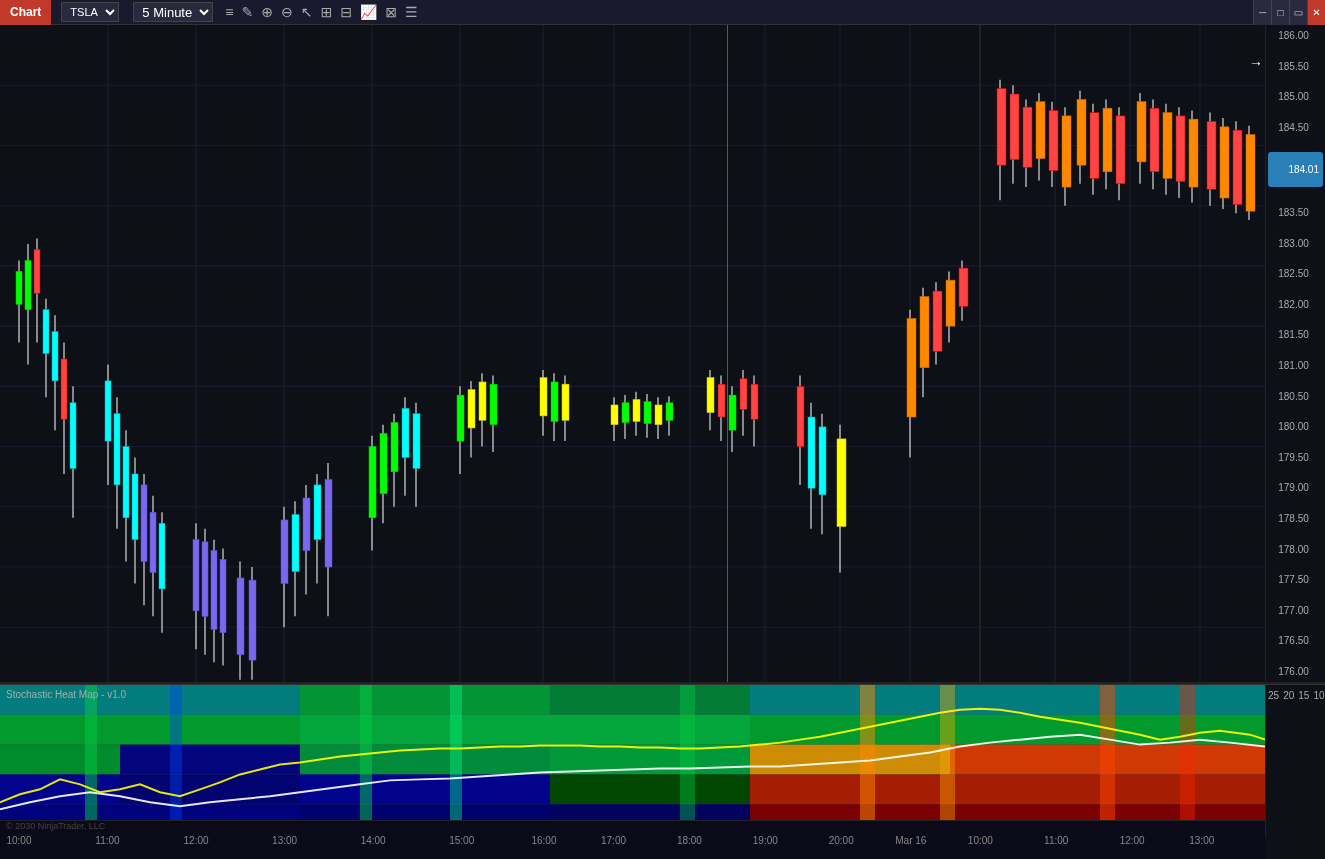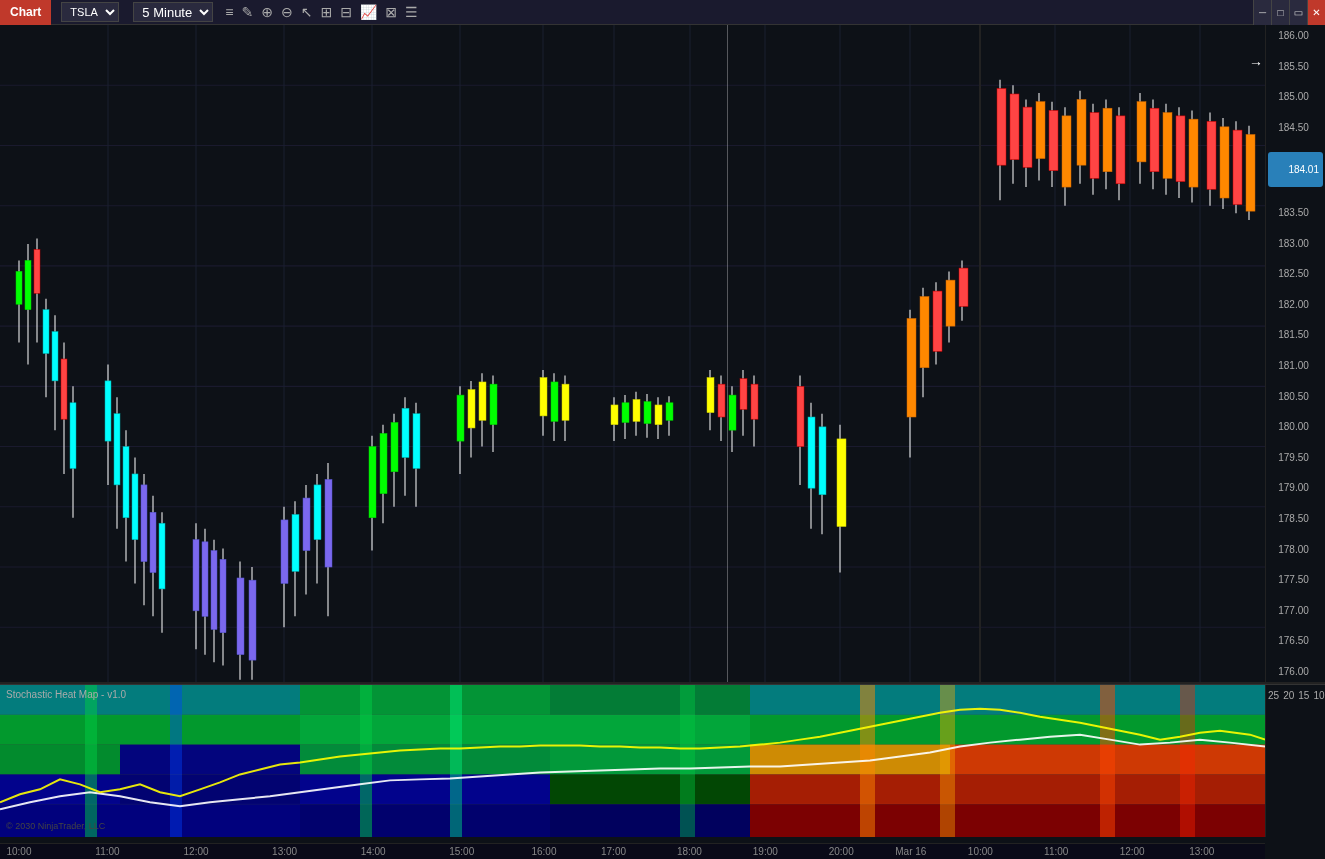--- a/index.html
+++ b/index.html
@@ -113,21 +113,21 @@
     #stoch-axis {
       position: absolute; right: 0; top: 0; bottom: 22px;
       width: 60px; background: #0d1117;
       border-left: 1px solid #222;
       display: flex; flex-direction: row; justify-content: space-between;
       padding: 5px 2px;
     }
 
     
     #time-axis {
-      position: absolute; bottom: 0; left: 0; right: 60px; height: 16px;
+      position: absolute; bottom: 0; left: 0; right: 60px; height: 39px;
       background: #0a0a18;
       border-top: 1px solid #222;
       display: flex; align-items: center;
     }
     .time-label {
       color: #888; font-size: 10px; position: absolute;
       transform: translateX(-50%);
     }
     #copyright {
       position: absolute; bottom: 28px; left: 6px;

